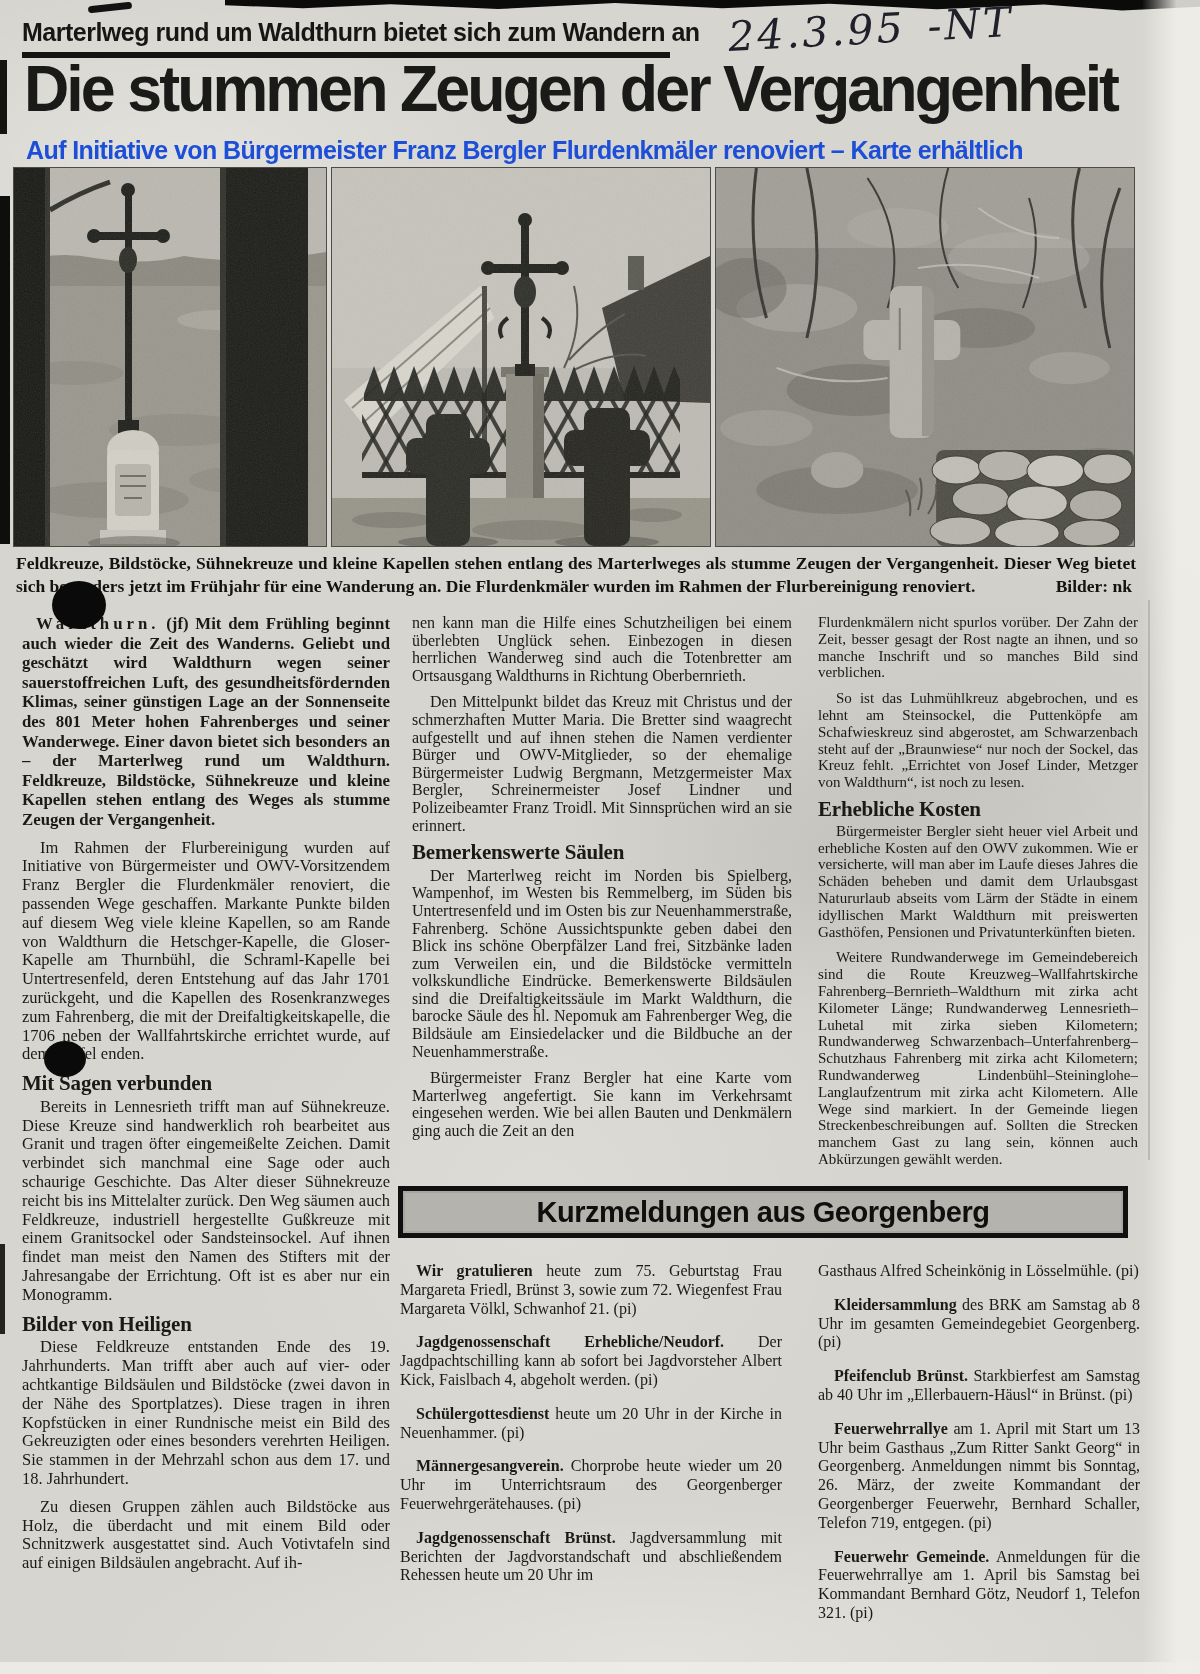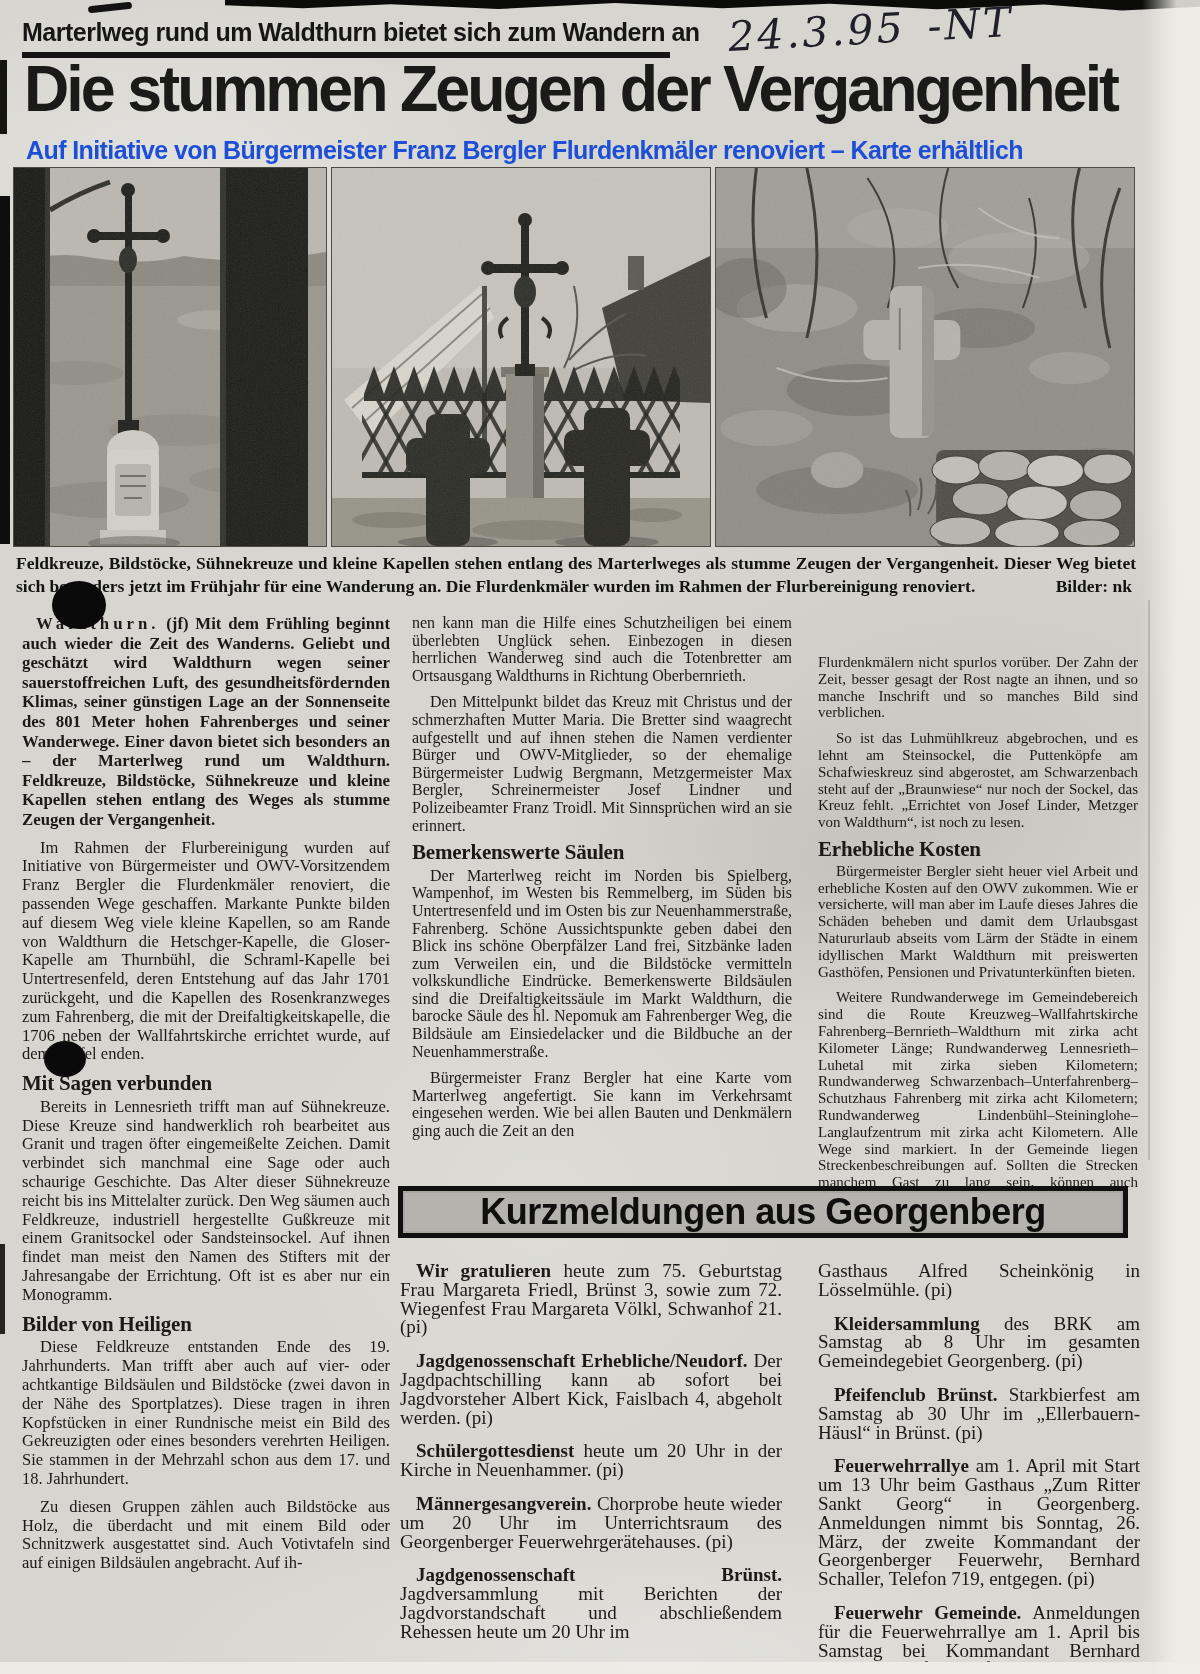--- a/index.html
+++ b/index.html
@@ -55,34 +55,34 @@
   .caption .credit{position:absolute;right:4px;top:23px;}
   
   .col{position:absolute;top:614px;text-align:justify;overflow:hidden;}
   .col p{margin:0 0 9px;text-indent:18px;}
   .col p.cont{text-indent:0;}
   .col h3{margin:10px 0 5px;font-size:21px;font-weight:bold;text-indent:0;letter-spacing:-0.2px;}
   #col1{left:22px;width:368px;height:1050px;font-size:16.5px;line-height:18.8px;}
   #col1 .lead{font-weight:bold;font-size:16.8px;line-height:19.6px;}
   #col1 .dateline{letter-spacing:4px;}
   #col2{left:412px;width:380px;height:572px;font-size:16px;line-height:17.6px;}
-  #col3{left:818px;width:320px;height:572px;font-size:15px;line-height:16.8px;margin-top:40px;}
+  #col3{left:818px;width:320px;height:572px;font-size:15px;line-height:16.8px;}
   
   .banner{
     position:absolute;left:398px;top:1186px;width:730px;height:52px;
     background:#b4b3ad;border:5px solid #101010;box-sizing:border-box;
     display:flex;align-items:center;justify-content:center;
     box-shadow:inset 0 0 0 2px #a7a6a0;
   }
   .banner-title{
     font-family:"Liberation Sans", sans-serif;font-weight:bold;
-    font-size:36px;letter-spacing:-0.5px;color:#0f0f0e;
+    font-size:29px;letter-spacing:-0.5px;color:#0f0f0e;
   }
   .kcol{position:absolute;top:1262px;text-align:justify;overflow:hidden;height:400px;
-    font-size:19px;line-height:18.8px;}
+    font-size:16px;line-height:18.8px;}
   #kleft{left:400px;width:382px;}
   #kright{left:818px;width:322px;}
   .kitem{margin:0 0 15px;text-indent:16px;}
   .kitem.cont{text-indent:0;}
   .kitem b{font-weight:bold;}
   
   .streak-top{
     position:absolute;left:225px;top:0;width:975px;height:15px;background:#0b0b0a;
     clip-path:polygon(0 0,100% 0,100% 45%,92% 70%,84% 30%,73% 62%,62% 25%,51% 55%,40% 20%,28% 60%,17% 28%,8% 55%,0 35%);
   }
@@ -293,21 +293,21 @@
   <p class="kitem"><b>Wir gratulieren</b><span> heute zum 75. Geburtstag Frau Margareta Friedl, Brünst 3, sowie zum 72. Wiegenfest Frau Margareta Völkl, Schwanhof 21. (pi)</span></p>
   <p class="kitem"><b>Jagdgenossenschaft Erhebliche/Neudorf.</b><span> Der Jagdpachtschilling kann ab sofort bei Jagdvorsteher Albert Kick, Faislbach 4, abgeholt werden. (pi)</span></p>
   <p class="kitem"><b>Schülergottesdienst</b><span> heute um 20 Uhr in der Kirche in Neuenhammer. (pi)</span></p>
   <p class="kitem"><b>Männergesangverein.</b><span> Chorprobe heute wieder um 20 Uhr im Unterrichtsraum des Georgenberger Feuerwehrgerätehauses. (pi)</span></p>
   <p class="kitem"><b>Jagdgenossenschaft Brünst.</b><span> Jagdversammlung mit Berichten der Jagdvorstandschaft und abschließendem Rehessen heute um 20 Uhr im</span></p>
 </div>
 
 <div class="kcol" id="kright">
   <p class="kitem cont"><b></b><span>Gasthaus Alfred Scheinkönig in Lösselmühle. (pi)</span></p>
   <p class="kitem"><b>Kleidersammlung</b><span> des BRK am Samstag ab 8 Uhr im gesamten Gemeindegebiet Georgenberg. (pi)</span></p>
-  <p class="kitem"><b>Pfeifenclub Brünst.</b><span> Starkbierfest am Samstag ab 30 Uhr im „Ellerbauern-Häusl“ in Brünst. (pi)</span></p>
+  <p class="kitem"><b>Pfeifenclub Brünst.</b><span> Starkbierfest am Samstag ab 40 Uhr im „Ellerbauern-Häusl“ in Brünst. (pi)</span></p>
   <p class="kitem"><b>Feuerwehrrallye</b><span> am 1. April mit Start um 13 Uhr beim Gasthaus „Zum Ritter Sankt Georg“ in Georgenberg. Anmeldungen nimmt bis Sonntag, 26. März, der zweite Kommandant der Georgenberger Feuerwehr, Bernhard Schaller, Telefon 719, entgegen. (pi)</span></p>
   <p class="kitem"><b>Feuerwehr Gemeinde.</b><span> Anmeldungen für die Feuerwehrrallye am 1. April bis Samstag bei Kommandant Bernhard Götz, Neudorf 1, Telefon 321. (pi)</span></p>
 </div>
 
 <div class="streak-top"></div>
 <div class="mark-small"></div>
 <div class="edge-l1"></div>
 <div class="edge-l2"></div>
 <div class="edge-l3"></div>
 <div class="blot" id="blot1"></div>

